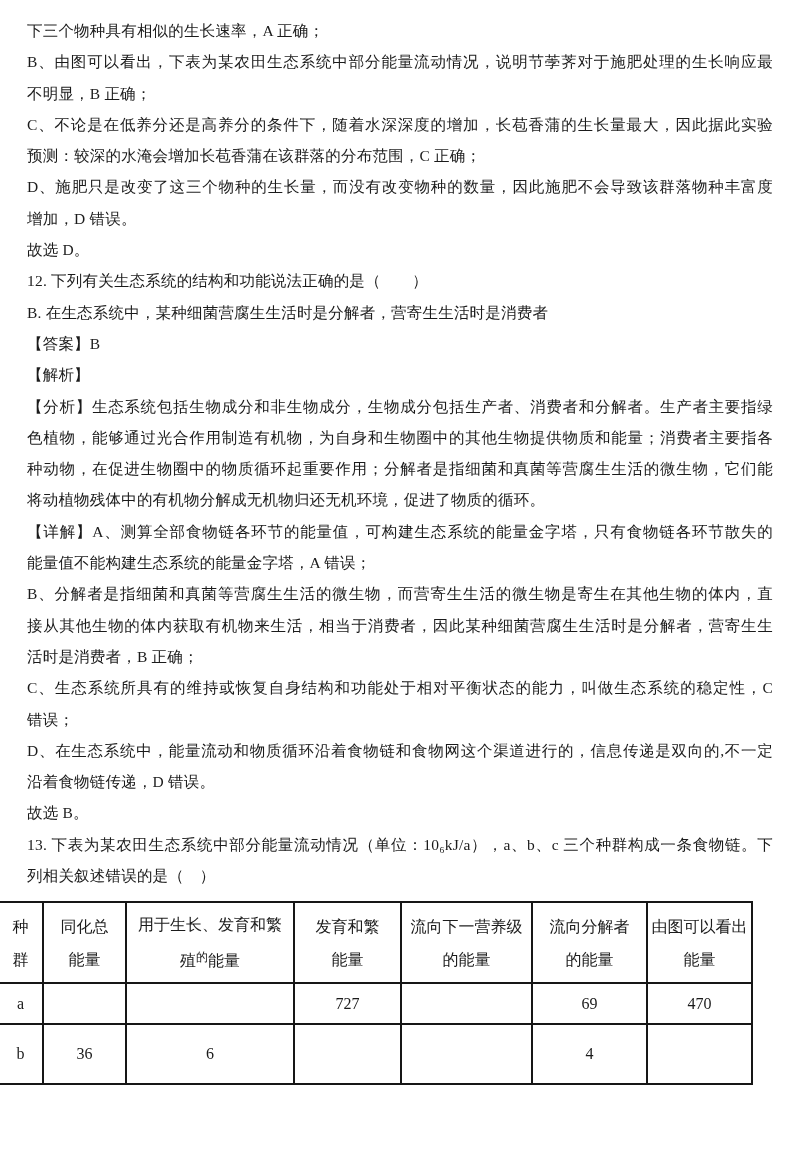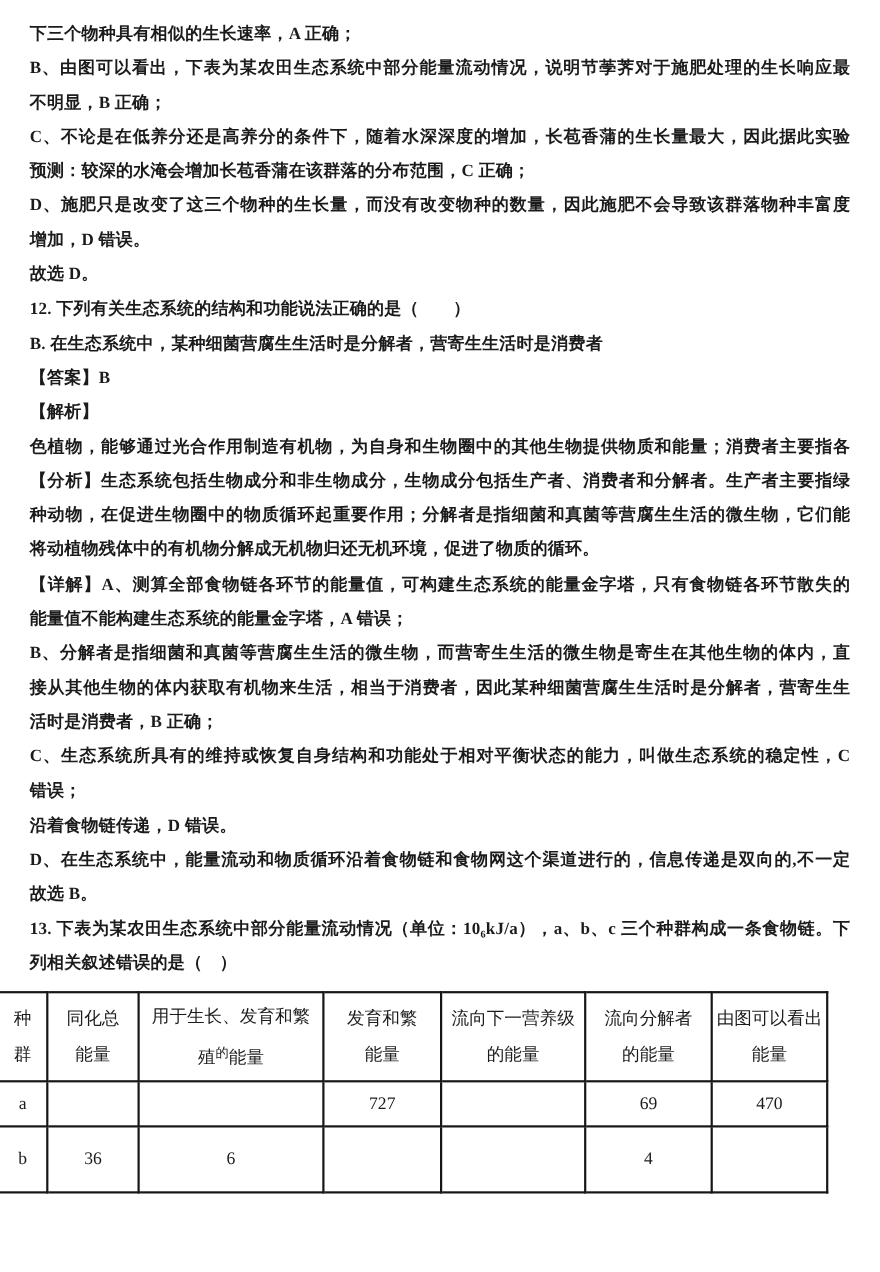--- a/index.html
+++ b/index.html
@@ -14,21 +14,20 @@
   }
   .content {
     padding:15px 27px 0 27px;
   }
   .line {
     height:31.3px;
     line-height:31.3px;
     font-size:15.5px;
     letter-spacing:0.2px;
     white-space:nowrap;
-    font-weight:bold;
   }
   .line.full {
     white-space:normal;
     text-align:justify;
     text-align-last:justify;
     -moz-text-align-last:justify;
   }
   table.energy {
     border-collapse:collapse;
     table-layout:fixed;
@@ -63,33 +62,33 @@
       <div class="line">不明显，B 正确；</div>
       <div class="line full">C、不论是在低养分还是高养分的条件下，随着水深深度的增加，长苞香蒲的生长量最大，因此据此实验</div>
       <div class="line">预测：较深的水淹会增加长苞香蒲在该群落的分布范围，C 正确；</div>
       <div class="line full">D、施肥只是改变了这三个物种的生长量，而没有改变物种的数量，因此施肥不会导致该群落物种丰富度</div>
       <div class="line">增加，D 错误。</div>
       <div class="line">故选 D。</div>
       <div class="line">12. 下列有关生态系统的结构和功能说法正确的是（　　）</div>
       <div class="line">B. 在生态系统中，某种细菌营腐生生活时是分解者，营寄生生活时是消费者</div>
       <div class="line">【答案】B</div>
       <div class="line">【解析】</div>
+      <div class="line full">【分析】生态系统包括生物成分和非生物成分，生物成分包括生产者、消费者和分解者。生产者主要指绿</div>
       <div class="line full">色植物，能够通过光合作用制造有机物，为自身和生物圈中的其他生物提供物质和能量；消费者主要指各</div>
-      <div class="line full">【分析】生态系统包括生物成分和非生物成分，生物成分包括生产者、消费者和分解者。生产者主要指绿</div>
       <div class="line full">种动物，在促进生物圈中的物质循环起重要作用；分解者是指细菌和真菌等营腐生生活的微生物，它们能</div>
       <div class="line">将动植物残体中的有机物分解成无机物归还无机环境，促进了物质的循环。</div>
       <div class="line full">【详解】A、测算全部食物链各环节的能量值，可构建生态系统的能量金字塔，只有食物链各环节散失的</div>
       <div class="line">能量值不能构建生态系统的能量金字塔，A 错误；</div>
       <div class="line full">B、分解者是指细菌和真菌等营腐生生活的微生物，而营寄生生活的微生物是寄生在其他生物的体内，直</div>
       <div class="line full">接从其他生物的体内获取有机物来生活，相当于消费者，因此某种细菌营腐生生活时是分解者，营寄生生</div>
       <div class="line">活时是消费者，B 正确；</div>
       <div class="line full">C、生态系统所具有的维持或恢复自身结构和功能处于相对平衡状态的能力，叫做生态系统的稳定性，C</div>
       <div class="line">错误；</div>
+      <div class="line full">D、在生态系统中，能量流动和物质循环沿着食物链和食物网这个渠道进行的，信息传递是双向的,不一定</div>
       <div class="line">沿着食物链传递，D 错误。</div>
-      <div class="line full">D、在生态系统中，能量流动和物质循环沿着食物链和食物网这个渠道进行的，信息传递是双向的,不一定</div>
       <div class="line">故选 B。</div>
       <div class="line full">13. 下表为某农田生态系统中部分能量流动情况（单位：10₆kJ/a），a、b、c 三个种群构成一条食物链。下</div>
       <div class="line">列相关叙述错误的是（　）</div>
     </div>
 
   <table class="energy">
     <colgroup>
       <col style="width:45px">
         <col style="width:83px">
         <col style="width:168px">

